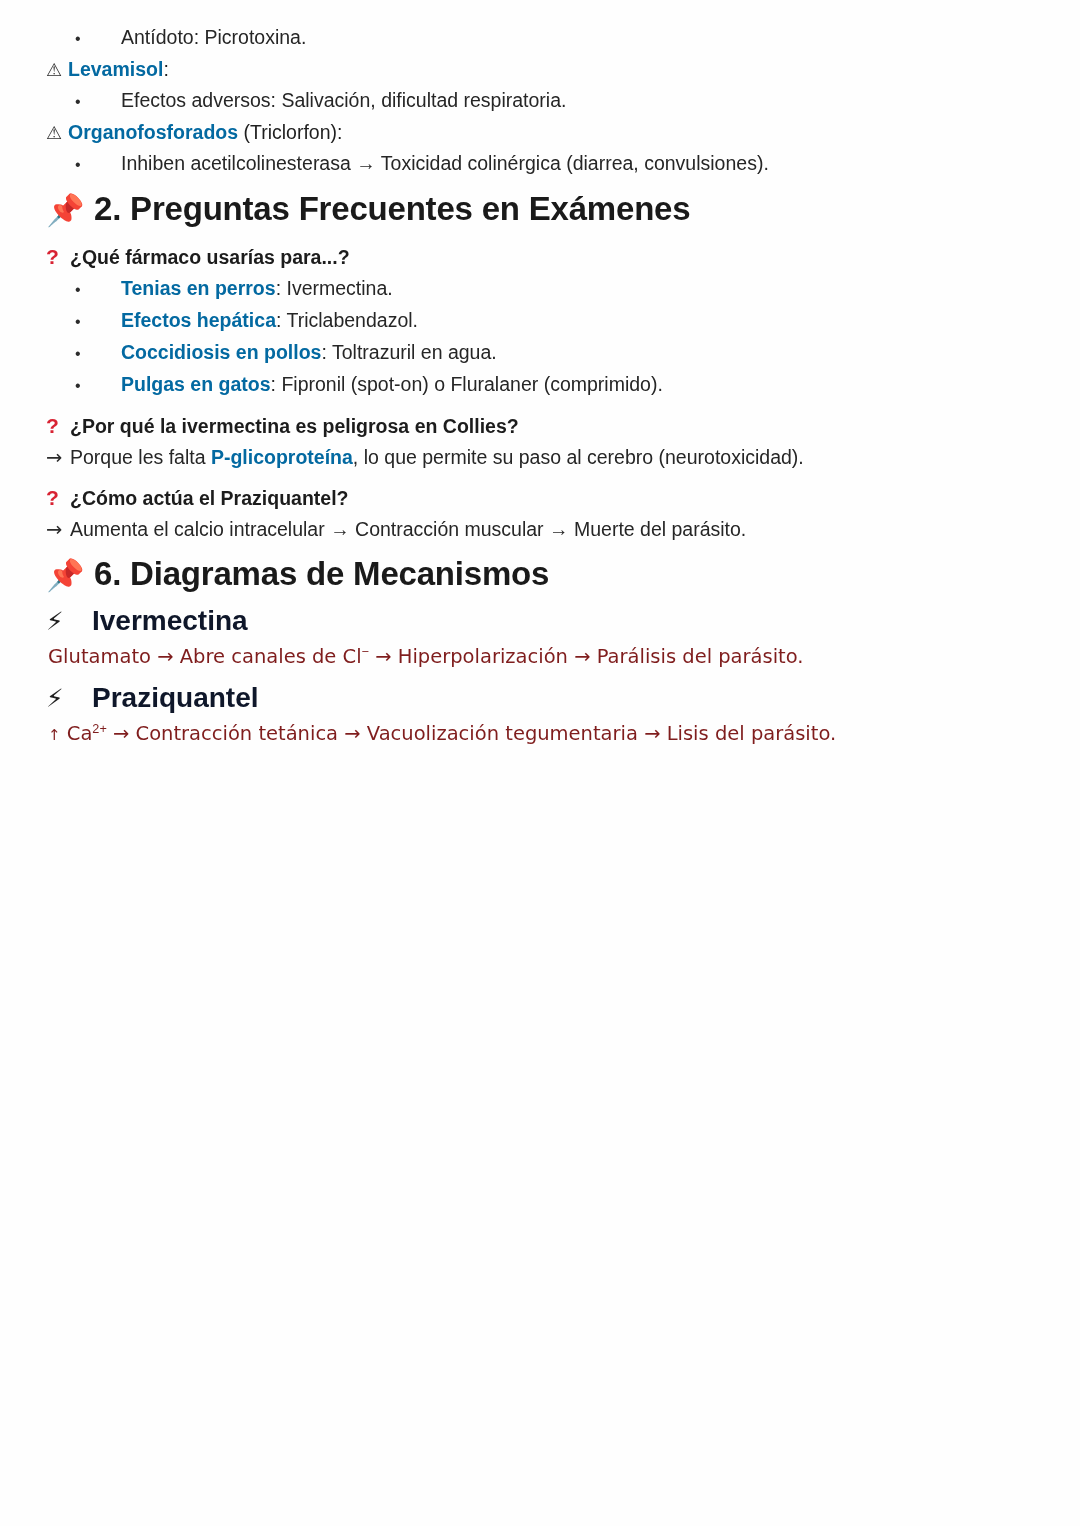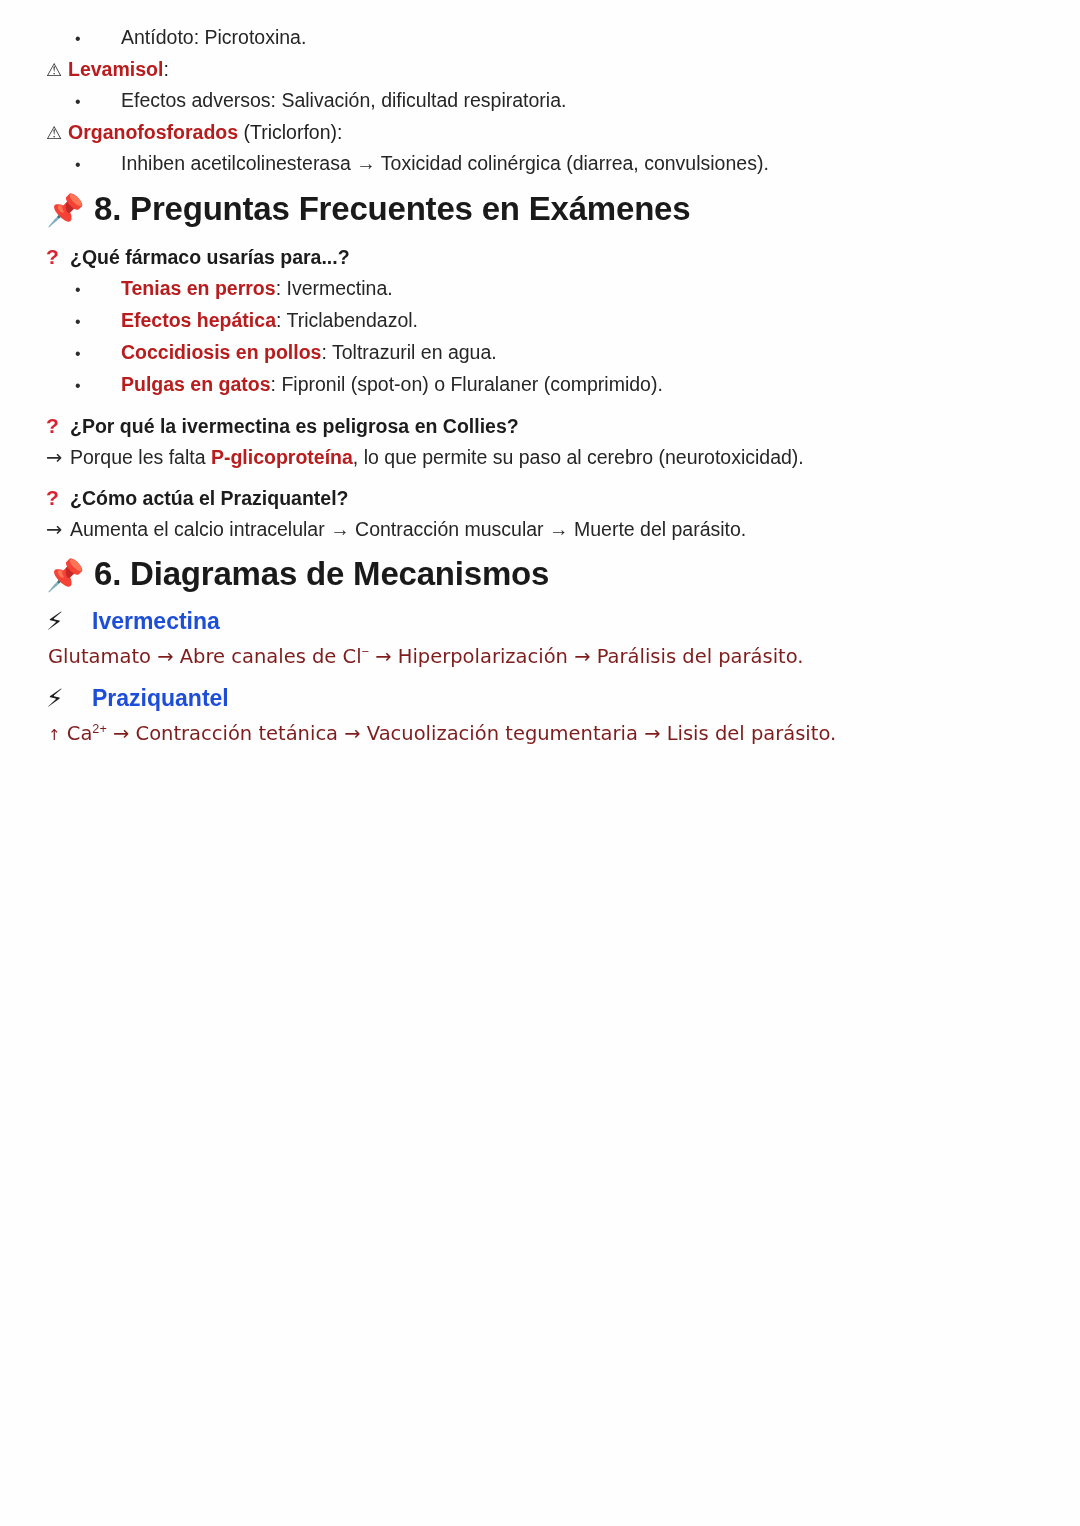--- a/index.html
+++ b/index.html
@@ -145,34 +145,34 @@
   .h-sub .bolt {
     font-size: 25px;
     line-height: 1;
     width: 46px;
     min-width: 46px;
     font-family: "DejaVu Sans", sans-serif;
     position: relative;
     top: 0px;
   }
   .h-sub .h-text {
-    font-size: 23px;
-    font-weight: bold;
-    color: #1d4ed8;
+    font-size: 28px;
+    font-weight: bold;
+    color: #0f172a;
     line-height: 36px;
   }
 
   .mech-line {
     font-size: 19.5px;
     line-height: 31px;
     color: #7f1d1d;
     margin: 0 0 2px 2px;
   }
 
-  .b { font-weight: bold; color: #b91c1c; }
+  .b { font-weight: bold; color: #0369a1; }
   .i { }
   .arrow { font-family: "DejaVu Sans", sans-serif; }
   sup { font-size: 0.65em; vertical-align: super; line-height: 0; }
   .uparrow { font-family: "DejaVu Sans", sans-serif; font-size: 15px; }
 </style>
 </head>
 <body>
 
 <div class="page">
   <div class="content">
@@ -195,21 +195,21 @@
       <span class="warn-icon">⚠</span>
       <span class="wtext"><span class="b">Organofosforados</span><span> (Triclorfon):</span></span>
     </div>
     <div class="bullet-line">
       <span class="bullet">•</span>
       <span class="btext">Inhiben acetilcolinesterasa → Toxicidad colinérgica (diarrea, convulsiones).</span>
     </div>
 
     <div class="h-section">
       <span class="pin">📌</span>
-      <span class="h-text">8. Preguntas Frecuentes en Exámenes</span>
+      <span class="h-text">2. Preguntas Frecuentes en Exámenes</span>
     </div>
 
     <div class="q-line">
       <span class="q-icon">?</span>
       <span class="qtext">¿Qué fármaco usarías para...?</span>
     </div>
 
     <div class="bullet-line">
       <span class="bullet">•</span>
       <span class="btext"><span class="b">Tenias en perros</span><span>: Ivermectina.</span></span>

